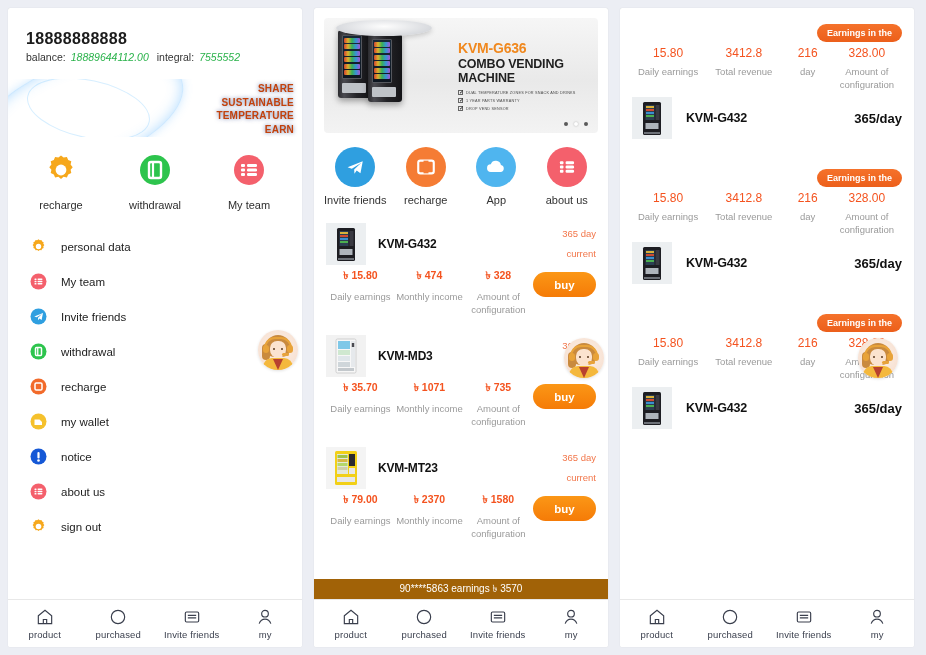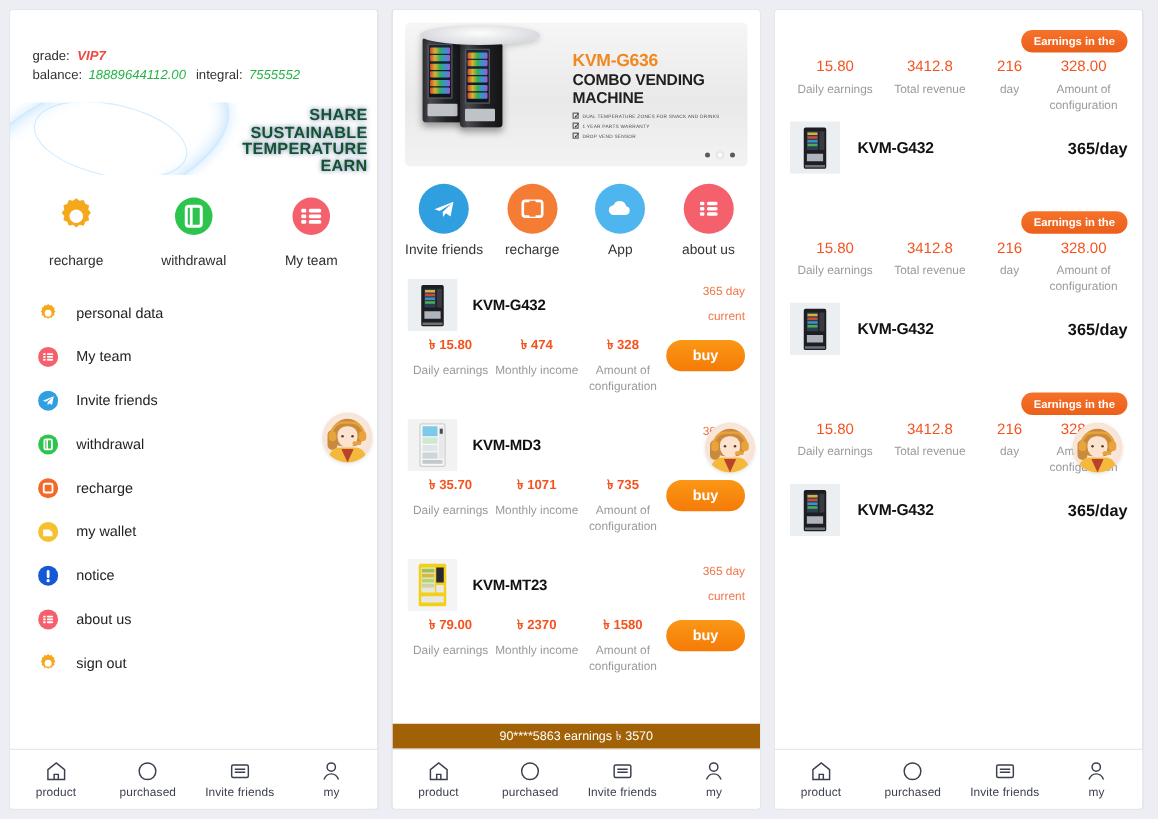--- a/index.html
+++ b/index.html
@@ -77,22 +77,22 @@
   }
   .banner::after {
     content: ""; position: absolute; left: 6%; top: 2%;
     width: 42%; height: 96%;
     border-radius: 50%;
     border: 1px solid rgba(120,200,255,.3);
     transform: rotate(12deg);
   }
   .banner-text {
     position: absolute; right: 8px; top: 3px;
-    text-align: right; color: #14532d;
-    font-size: 13px; font-weight: bold; line-height: 13.5px;
+    text-align: right; color: #c2410c;
+    font-size: 10px; font-weight: bold; line-height: 13.5px;
     letter-spacing: .2px; z-index: 3;
     text-shadow: 0 0 4px rgba(0,40,120,.6);
   }
 
   .quick {
     display: flex; padding: 16px 6px 14px 6px;
   }
   .quick-item {
     flex: 1; display: flex; flex-direction: column;
     align-items: center; gap: 8px;
@@ -214,24 +214,21 @@
 </style>
 </head>
 <body>
 
 <div class="stage">
 
   <div class="panel">
     <div class="panel-body">
 
       <div class="acct">
-        <div class="acct-line">
-          <span class="k">grade:</span>
-          <span class="v-vip">VIP7</span>
-        </div>
+        <div class="acct-phone">18888888888</div>
         <div class="acct-row2">
           <span class="seg">
             <span class="k">balance:</span>
             <span class="v-green">18889644112.00</span>
           </span>
           <span class="seg">
             <span class="k">integral:</span>
             <span class="v-green">7555552</span>
           </span>
         </div>

